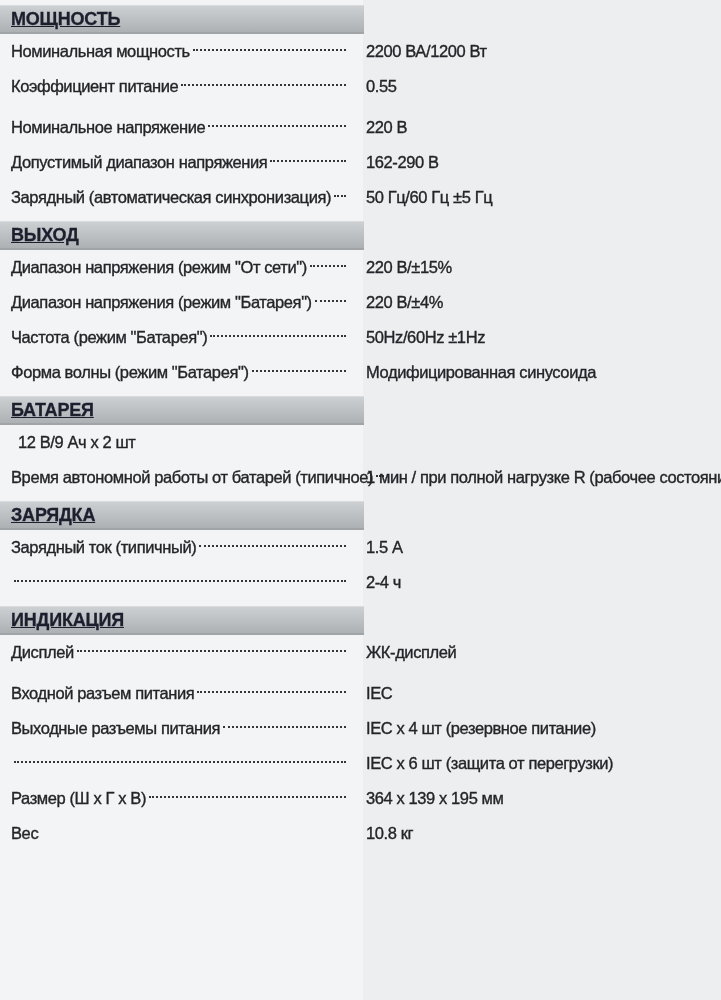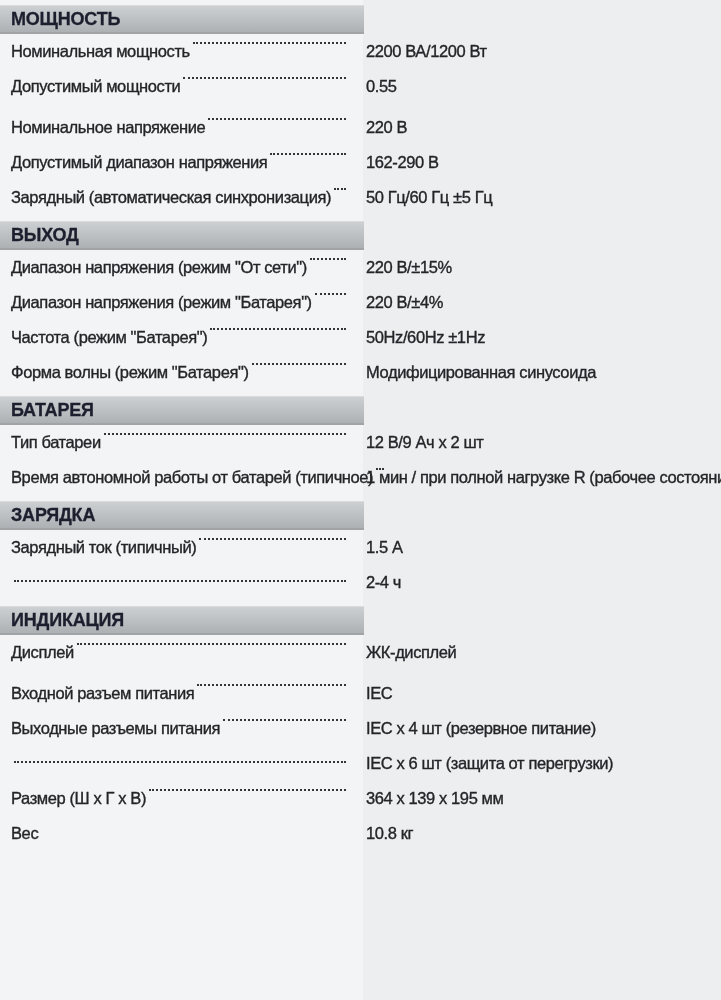--- a/index.html
+++ b/index.html
@@ -29,34 +29,35 @@
     height: 26px;
     line-height: 27px;
     padding-left: 11px;
     background: linear-gradient(to bottom, #cdd0d2 0%, #bcbfc1 55%, #aeb1b4 100%);
     border-top: 1px solid #d9dbdd;
     border-bottom: 2px solid #a1a4a7;
     font-size: 18px;
     font-weight: bold;
     letter-spacing: -0.2px;
     color: #1c1f2e;
+    text-decoration: underline;
     -webkit-text-stroke: 0.3px #1c1f2e;
   }
   .spec-row {
     height: 35px;
     display: flex;
     align-items: center;
     font-size: 16.5px;
     letter-spacing: -0.4px;
     color: #232528;
     -webkit-text-stroke: 0.35px #232528;
   }
   .lead {
     display: flex;
-    align-items: flex-start;
+    align-items: center;
     width: 337px;
     padding-left: 11px;
     flex: none;
   }
   .label { white-space: nowrap; }
   .dots {
     flex: 1;
     min-width: 8px;
     border-bottom: 2px dotted #333538;
     margin: 0 2px 4px 3px;
@@ -77,21 +78,21 @@
         <div class="section-header">МОЩНОСТЬ</div>
         <div class="spec-row">
           <div class="lead">
             <span class="label">Номинальная мощность</span>
             <span class="dots"></span>
           </div>
           <span class="value">2200 ВА/1200 Вт</span>
         </div>
         <div class="spec-row">
           <div class="lead">
-            <span class="label">Допустимый мощности</span>
+            <span class="label">Коэффициент питание</span>
             <span class="dots"></span>
           </div>
           <span class="value">0.55</span>
         </div>
       </section>
       <section class="spec-section">
         <div class="spec-row">
           <div class="lead">
             <span class="label">Номинальное напряжение</span>
             <span class="dots"></span>
@@ -140,24 +141,20 @@
           <div class="lead">
             <span class="label">Форма волны (режим "Батарея")</span>
             <span class="dots"></span>
           </div>
           <span class="value">Модифицированная синусоида</span>
         </div>
       </section>
       <section class="spec-section">
         <div class="section-header">БАТАРЕЯ</div>
         <div class="spec-row">
-          <div class="lead">
-            <span class="label">Тип батареи</span>
-            <span class="dots"></span>
-          </div>
           <span class="value">12 В/9 Ач х 2 шт</span>
         </div>
         <div class="spec-row">
           <div class="lead">
             <span class="label">Время автономной работы от батарей (типичное)</span>
             <span class="dots"></span>
           </div>
           <span class="value">1 мин / при полной нагрузке R (рабочее состояние)</span>
         </div>
       </section>

